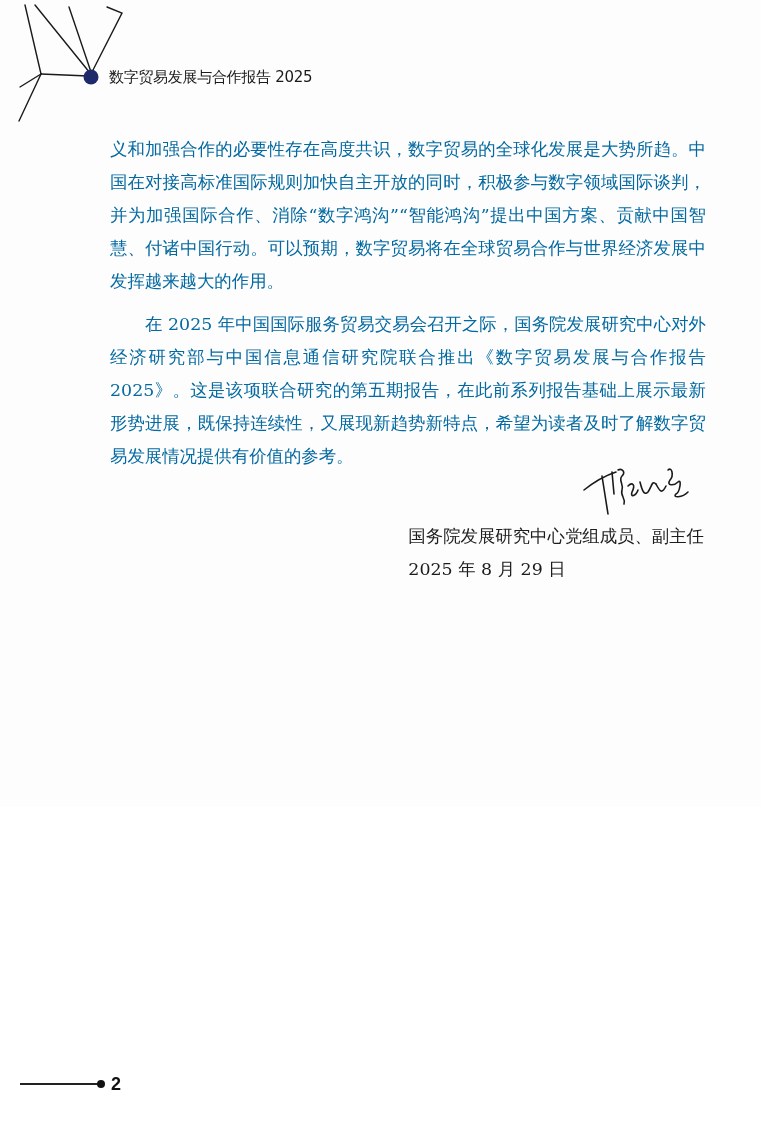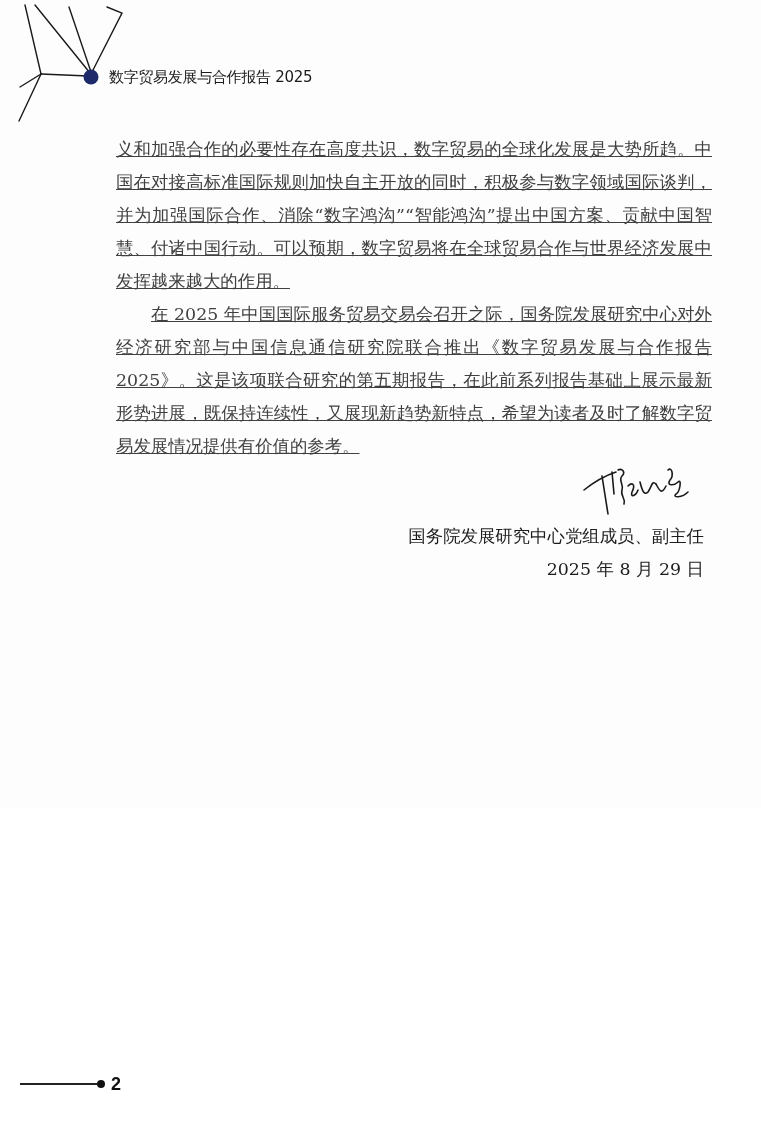--- a/index.html
+++ b/index.html
@@ -33,51 +33,51 @@
       top: 66px;
       font-family: "DejaVu Sans", "Liberation Sans", sans-serif;
       font-size: 15px;
       line-height: 22px;
       color: #1a1a1a;
       letter-spacing: -0.3px;
       white-space: nowrap;
     }
     .body-text {
       position: absolute;
-      left: 116px;
+      left: 110px;
       top: 133px;
       width: 596px;
       font-family: "DejaVu Serif", "Liberation Serif", serif;
       font-size: 17.4px;
-      color: #404040;
-      text-decoration: underline;
+      color: #0369a1;
     }
     .body-text p {
       margin: 0;
       line-height: 33px;
       text-align: justify;
       text-justify: inter-character;
     }
     .body-text p + p {
+      margin-top: 10px;
     }
     .body-text p.indent {
       text-indent: 35px;
     }
     .signature {
       position: absolute;
       left: 582px;
       top: 462px;
       width: 130px;
       height: 60px;
     }
     .sign-block {
       position: absolute;
       right: 57px;
       top: 520px;
-      text-align: right;
+      text-align: left;
       font-family: "DejaVu Serif", "Liberation Serif", serif;
       font-size: 17.4px;
       color: #1c1c1c;
     }
     .sign-block div {
       line-height: 33px;
       white-space: nowrap;
     }
     .footer {
       position: absolute;

